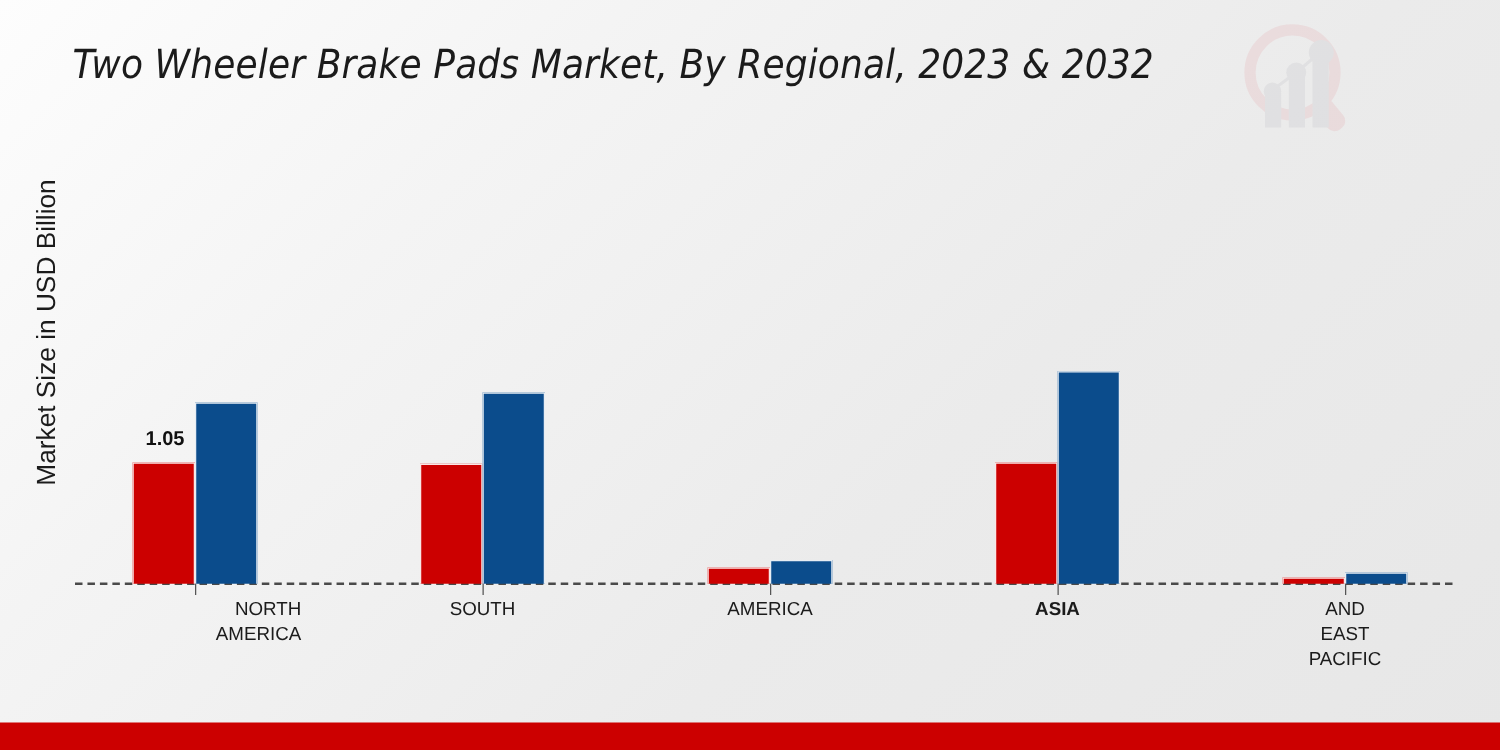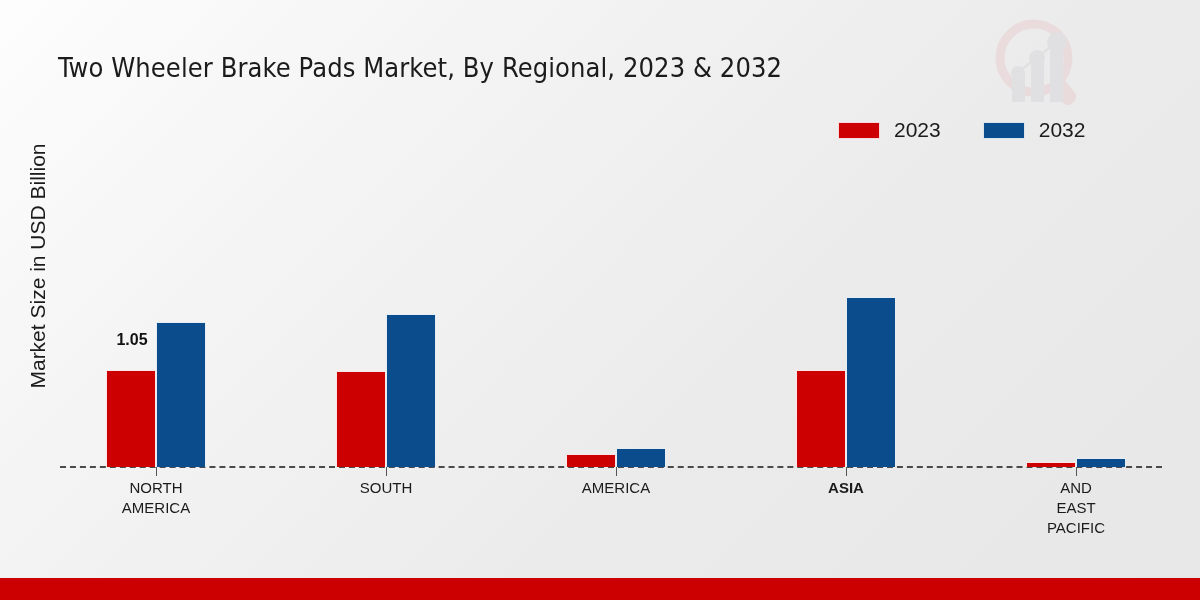--- a/index.html
+++ b/index.html
@@ -31,27 +31,28 @@
     width: 100px;
     height: 92px;
     opacity: 0.30;
     pointer-events: none;
   }
 
   
   #chart-title {
     position: absolute;
     left: 58px;
-    top: 52px;
-    font-size: 27px;
+    top: 32px;
+    font-size: 32px;
     font-weight: 400;
     color: #1b1b1b;
     letter-spacing: 0.1px;
     white-space: nowrap;
     font-family: "DejaVu Sans Condensed", "Liberation Sans Narrow", "Liberation Sans", sans-serif;
+    font-style: italic;
   }
 
   
   #y-axis-title {
     position: absolute;
     left: -152px;
     top: 254px;
     width: 380px;
     text-align: center;
     transform: rotate(-90deg);
@@ -124,21 +125,21 @@
 
   .bar-value {
     position: absolute;
     bottom: 100%;
     left: 0;
     width: 52px;
     text-align: center;
     font-size: 16px;
     font-weight: bold;
     color: #111;
-    padding-bottom: 21px;
+    padding-bottom: 9px;
     font-family: "Liberation Sans", sans-serif;
   }
   .bar-wrap {
     position: relative;
     display: flex;
     align-items: flex-end;
   }
 
   .tick {
     position: absolute;
@@ -186,30 +187,20 @@
       <circle cx="30" cy="57" r="7" fill="#c9c9ce"></circle>
       <circle cx="49" cy="42" r="8" fill="#c9c9ce"></circle>
       <circle cx="69" cy="26" r="10" fill="#c9c9ce"></circle>
     </svg>
   </div>
 
   <div id="chart-title">Two Wheeler Brake Pads Market, By Regional, 2023 &amp; 2032</div>
 
   <div id="y-axis-title">Market Size in USD Billion</div>
 
-  <div id="legend">
-    <div class="legend-item">
-      <span class="legend-swatch" style="background:#cc0000"></span>
-      <span class="legend-label">2023</span>
-    </div>
-    <div class="legend-item">
-      <span class="legend-swatch" style="background:#0b4c8c"></span>
-      <span class="legend-label">2032</span>
-    </div>
-  </div>
 
   <div id="plot-area">
     <div id="baseline"></div>
     <div id="bars-layer">
         <div class="bar-group" style="left: 106px;">
           <div class="bar-wrap">
             <div class="bar" style="height: 97px; background: rgb(204, 0, 0);"></div>
             <span class="bar-value">1.05</span>
           </div>
           <div class="bar-wrap">
@@ -250,21 +241,21 @@
         </div>
       </div>
     <div id="ticks-layer">
         <div class="tick" style="left: 156px;"></div>
         <div class="tick" style="left: 386px;"></div>
         <div class="tick" style="left: 616px;"></div>
         <div class="tick" style="left: 846px;"></div>
         <div class="tick" style="left: 1076px;"></div>
       </div>
     <div id="cat-labels-layer">
-        <div class="cat-label" style="left: 71px;">
+        <div class="cat-label" style="left: 71px; text-align: right;">
           <div>NORTH</div>
           <div>AMERICA</div>
         </div>
         <div class="cat-label" style="left: 301px;">
           <div>SOUTH</div>
         </div>
         <div class="cat-label" style="left: 531px;">
           <div>AMERICA</div>
         </div>
         <div class="cat-label" style="left: 761px; font-weight: bold;">

